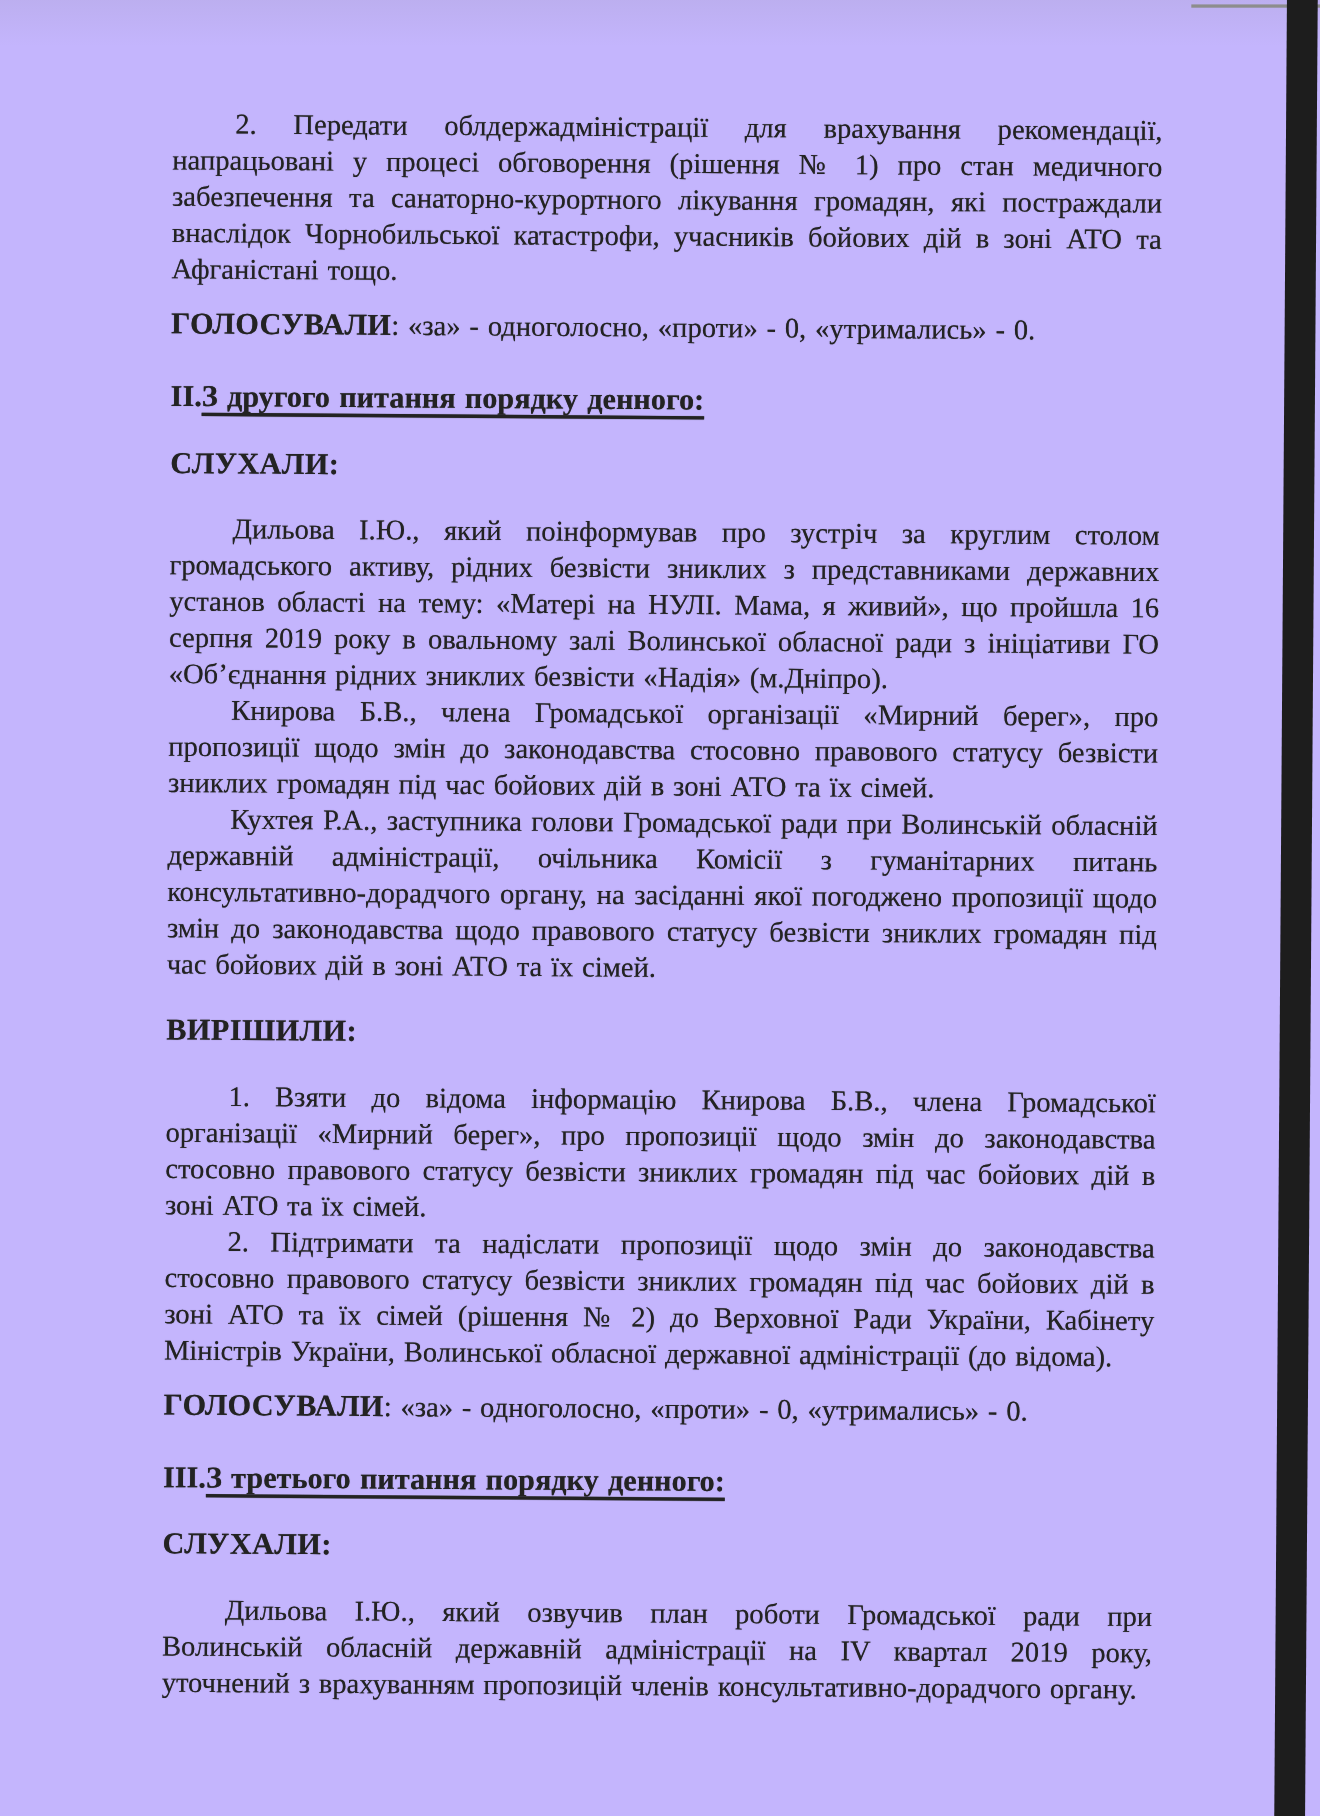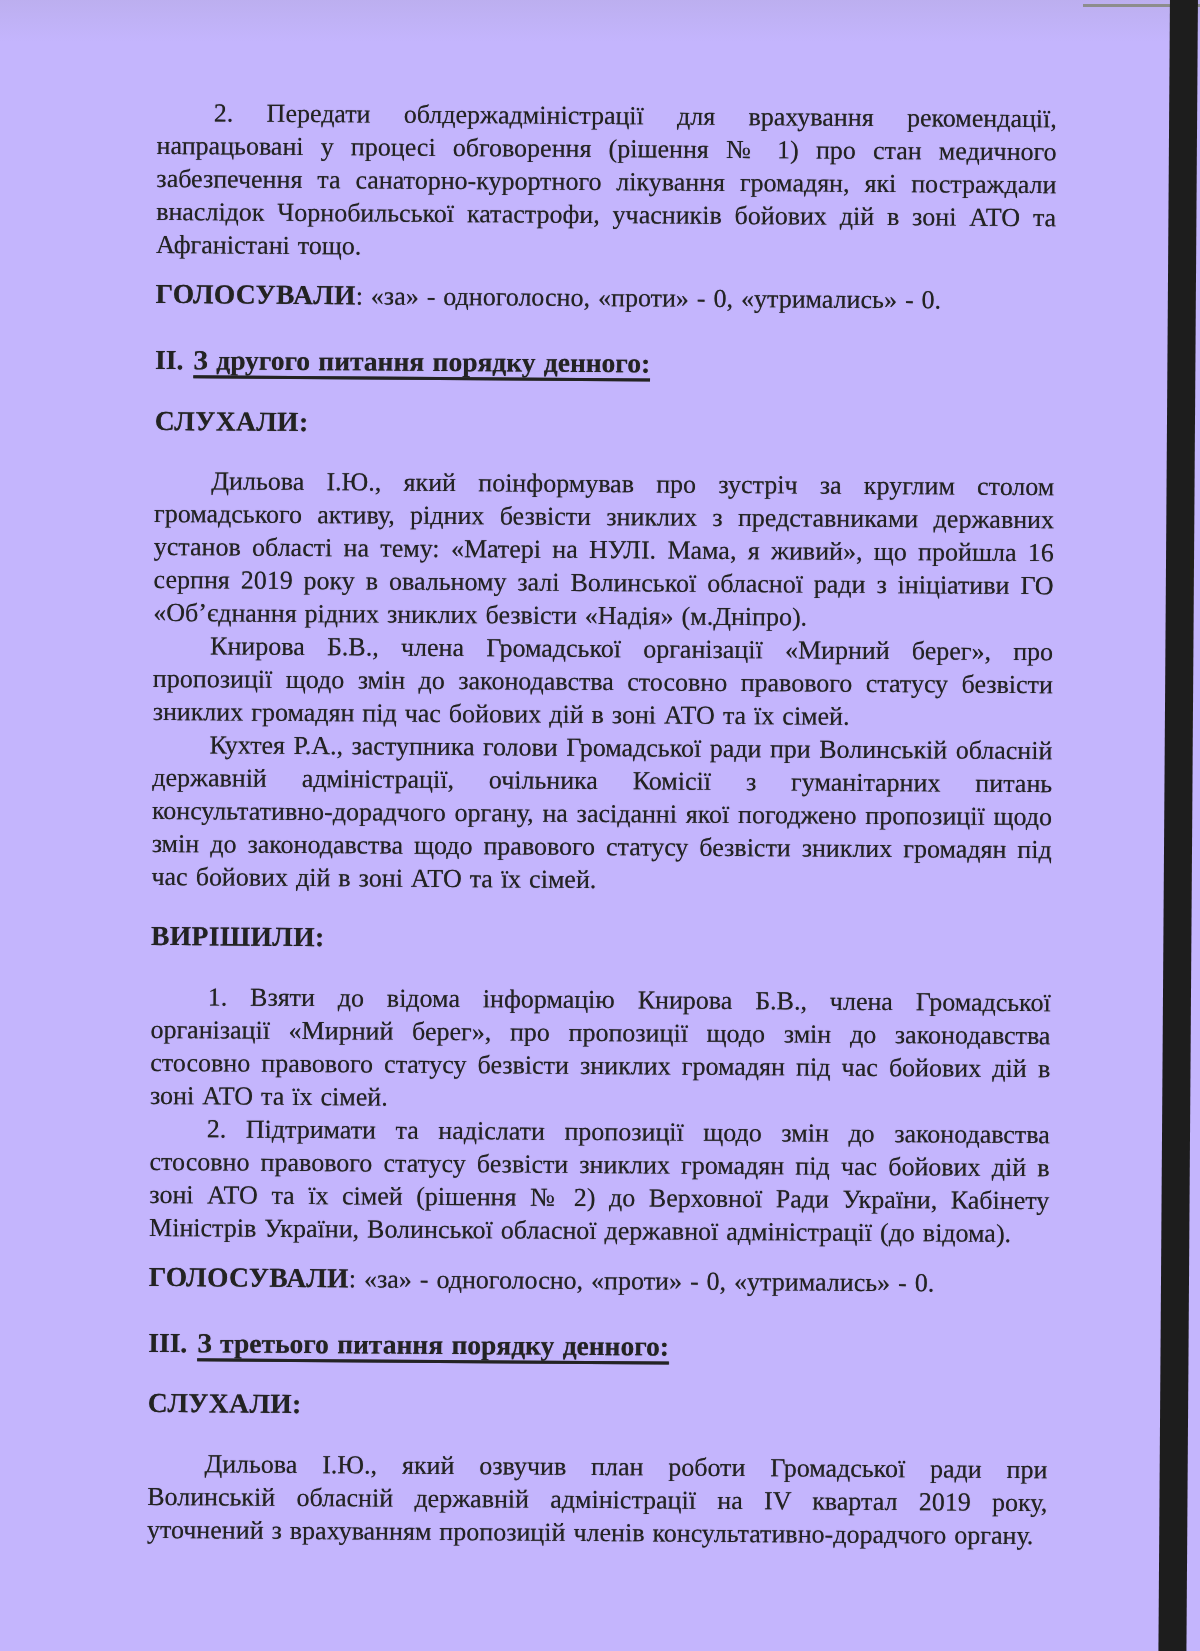--- a/index.html
+++ b/index.html
@@ -33,21 +33,21 @@
     transform-origin:0 0;
     font-size:26px;line-height:33px;
     text-align:justify;
     text-shadow:0 0 0.7px rgba(45,45,45,0.75);
     word-spacing:1.5px;
   }
   .para{text-indent:57px;margin:0;}
   .vote{margin-top:16px;}
   .vote .vlabel{font-weight:bold;font-size:27.5px;letter-spacing:0.3px;}
   .heading{margin-top:32px;font-weight:bold;font-size:27.5px;text-align:left;}
-  .heading .numeral{margin-right:10px;}
+  .heading .numeral{}
   .heading .htxt{
     text-decoration:underline;
     text-decoration-thickness:2.5px;
     text-underline-offset:6px;
   }
   .slabel{margin-top:24px;font-weight:bold;font-size:27.5px;letter-spacing:0.4px;text-align:left;}
   .slabel.decision{margin-top:26px;}
 </style>
 </head>
 <body>

